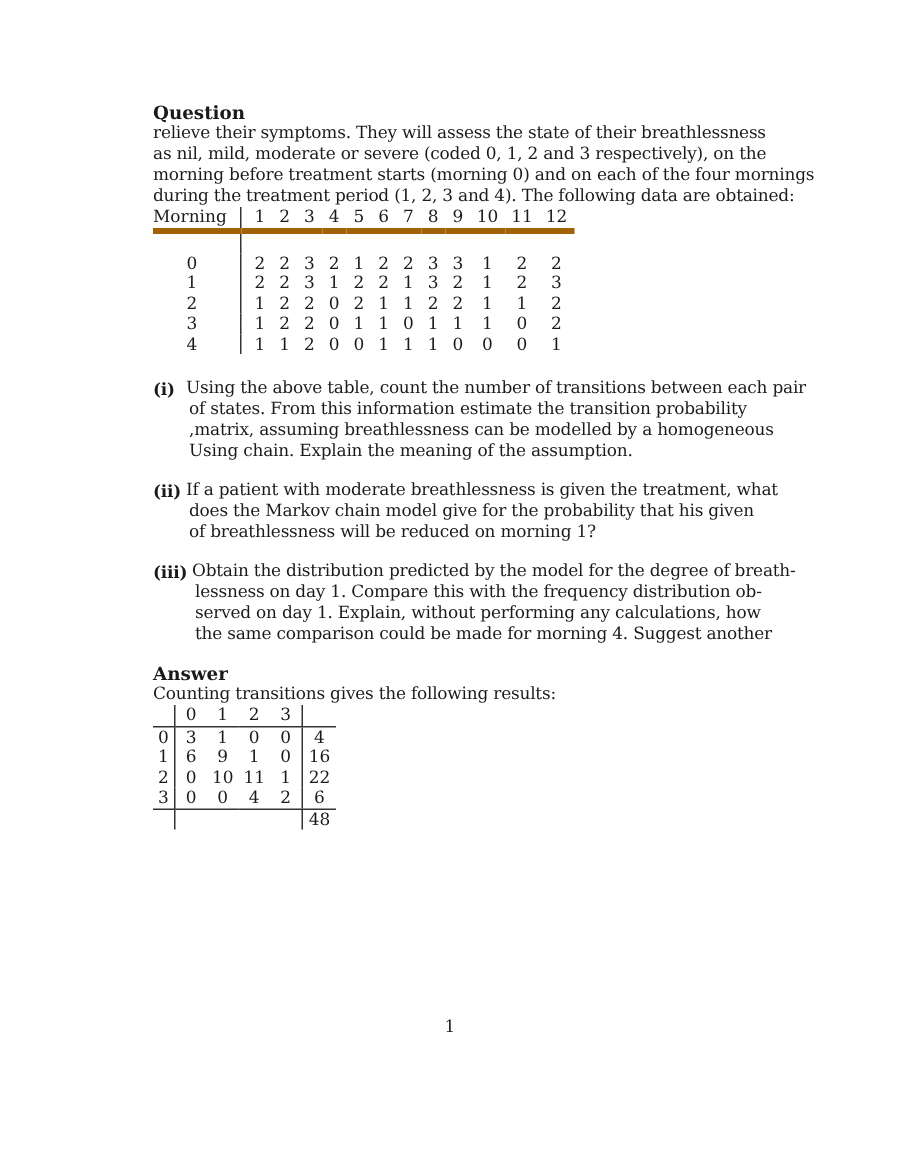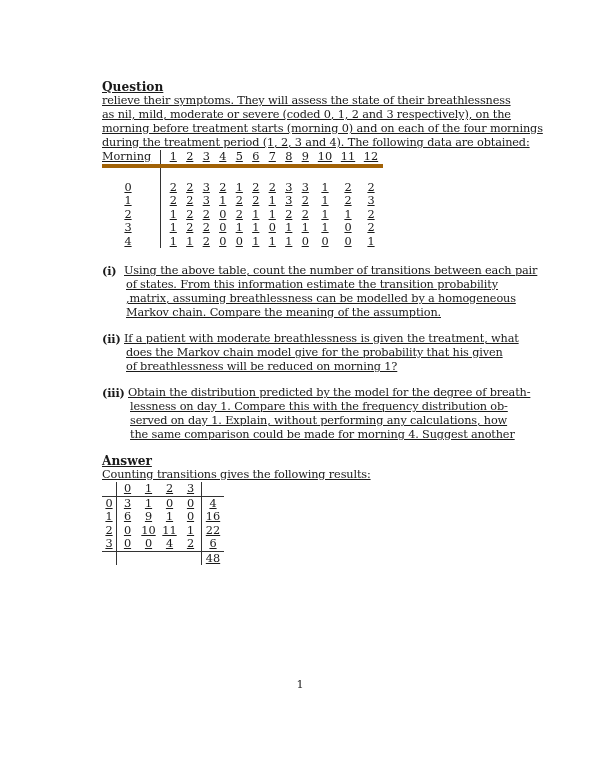--- a/index.html
+++ b/index.html
@@ -1,21 +1,21 @@
 <!DOCTYPE html>
 <html><head>
 <meta charset="utf-8">
 <style>
   html, body { margin: 0; padding: 0; background: #ffffff; }
   body {
     width: 600px; height: 776px; position: relative; overflow: hidden;
     font-family: "DejaVu Serif", "Liberation Serif", serif;
     color: #1a1a1a;
   }
-  .page { position: absolute; left: 102px; top: 80px; width: 386px; text-decoration: underline; }
+  .page { position: absolute; left: 102px; top: 68px; width: 386px; }
   .heading { font-weight: bold; font-size: 12.2px; line-height: 14px; margin: 0; }
   .para {
     font-size: 11.3px; line-height: 14px; margin: 0; text-align: justify;
     letter-spacing: -0.15px;
   }
   .para .line { display: block; text-align: justify; text-align-last: justify; white-space: nowrap; }
 
   table.data {
     border-collapse: collapse; font-size: 11.3px; margin-top: 0px;
   }
@@ -163,21 +163,21 @@
       </tbody>
   </table>
 
   <div class="items">
     <div class="item">
       <span class="label">(i)</span>
       <div class="body">
         <span class="line first">Using the above table, count the number of transitions between each pair</span>
         <span class="line">of states.  From this information estimate the transition probability</span>
         <span class="line">,matrix, assuming breathlessness can be modelled by a homogeneous</span>
-        <span class="line last">Markov chain. Compare the meaning of the assumption.</span>
+        <span class="line last">Using chain. Explain the meaning of the assumption.</span>
       </div>
     </div>
     <div class="item">
       <span class="label">(ii)</span>
       <div class="body">
         <span class="line first">If a patient with moderate breathlessness is given the treatment, what</span>
         <span class="line">does the Markov chain model give for the probability that his given</span>
         <span class="line last">of breathlessness will be reduced on morning 1?</span>
       </div>
     </div>

